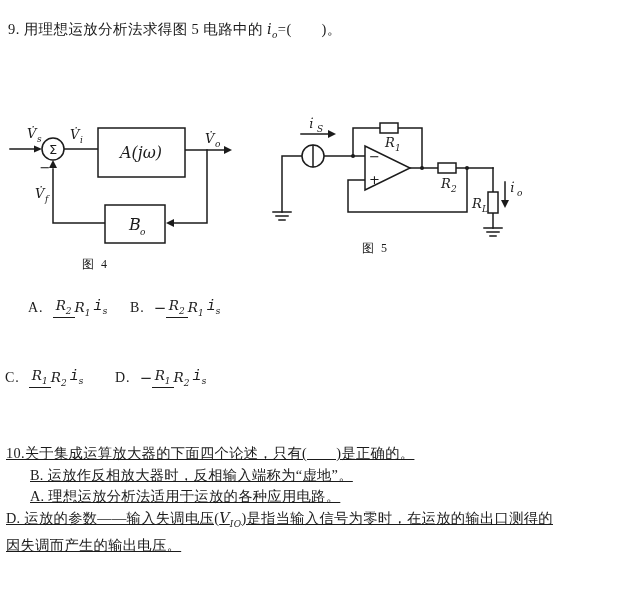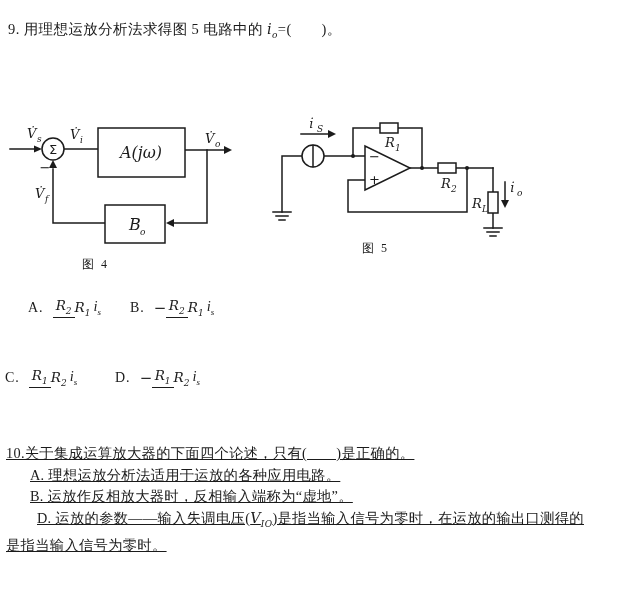--- a/index.html
+++ b/index.html
@@ -13,26 +13,26 @@
   .caption { position:absolute; font-size:12px; font-weight:normal; letter-spacing:2px; }
 
   .opt { position:absolute; display:flex; align-items:center; font-size:14px; }
   .opt-label { margin-right:9px; letter-spacing:1px; }
   .opt-sign { font-family:"DejaVu Serif", serif; font-size:15px; margin-right:2px; width:10px; text-align:center; }
   .frac { display:inline-flex; flex-direction:row; align-items:center;
           font-family:"DejaVu Serif", serif; font-style:italic; font-size:13.5px; line-height:1.2; }
   .frac .num { border-bottom:1.4px solid #1b1b1b; padding:0 3px 1px 3px; }
   .frac .den { padding-top:1px; }
   .frac sub, .mult sub { font-size:9px; }
-  .mult { font-style:italic; font-family:Liberation Serif, serif; font-size:14.5px; margin-left:3px; }
+  .mult { font-style:italic; font-family:Liberation Mono, monospace; font-size:14.5px; margin-left:3px; }
 
   .q10 { position:absolute; left:6px; top:443px; width:622px; font-size:14.3px;
          line-height:21.5px; letter-spacing:0.3px;text-decoration:underline; }
   .q10 .indent { margin-left:24px; }
-  .q10 .indent-d { margin-left:31px; }
+  .q10 .indent-d { }
 
   svg .wire { stroke:#1b1b1b; stroke-width:1.5; fill:none; stroke-linecap:square; }
   svg .box  { stroke:#1b1b1b; stroke-width:1.5; fill:#ffffff; }
   svg .head { fill:#1b1b1b; stroke:none; }
   svg .dot  { fill:#1b1b1b; stroke:none; }
   svg .t-main  { font:italic 13px "DejaVu Serif", serif; fill:#1b1b1b; }
   svg .t-sub   { font:italic 9px "DejaVu Serif", serif; fill:#1b1b1b; }
   svg .t-sym   { font:13px "DejaVu Sans", sans-serif; fill:#1b1b1b; }
   svg .t-block { font:italic 16px "DejaVu Serif", serif; fill:#1b1b1b; }
   .fig { position:absolute; }
@@ -147,21 +147,21 @@
     <span class="opt-sign">−</span>
     <span class="frac">
       <span class="num"><i>R</i><sub>1</sub></span>
       <span class="den"><i>R</i><sub>2</sub></span>
     </span>
     <span class="mult"><i>i</i><sub>s</sub></span>
   </div>
 
   <div class="q10">
     <div>10.关于集成运算放大器的下面四个论述，只有(　　)是正确的。</div>
+    <div class="indent">B. 运放作反相放大器时，反相输入端称为“虚地”。</div>
     <div class="indent">A. 理想运放分析法适用于运放的各种应用电路。</div>
-    <div class="indent">B. 运放作反相放大器时，反相输入端称为“虚地”。</div>
     <div class="indent-d">
       <span>D. 运放的参数——输入失调电压(</span><span class="mvar">V</span><sub class="msub">IO</sub><span>)是指当输入信号为零时，在运放的输出口测得的</span>
     </div>
-    <div>是指当输入信号为零时。</div>
+    <div>因失调而产生的输出电压。</div>
   </div>
 
 </div>
 
 </body></html>

